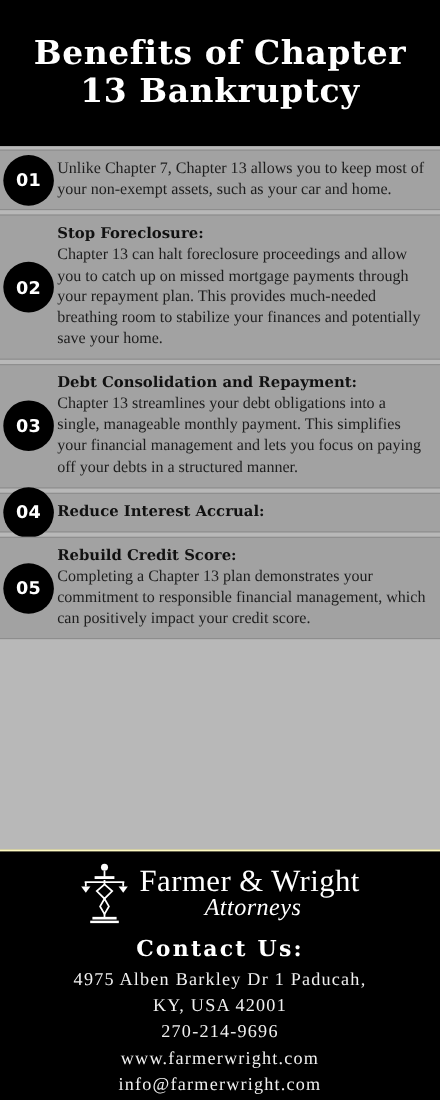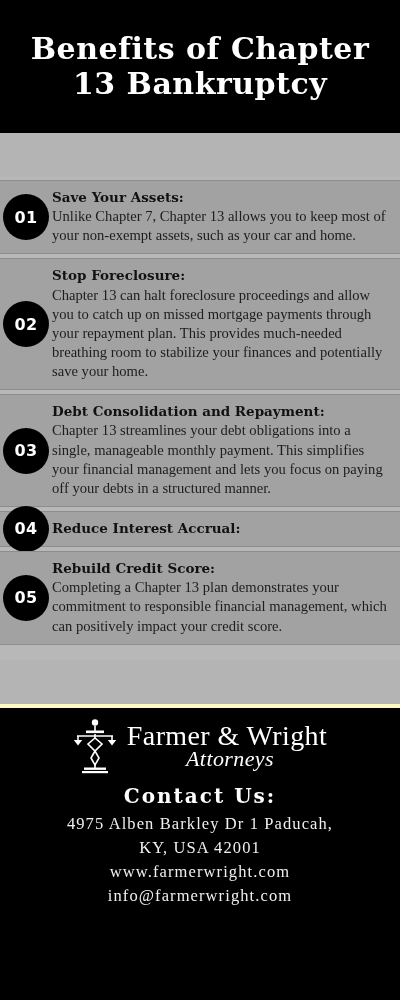--- a/index.html
+++ b/index.html
@@ -7,21 +7,20 @@
     width:400px; height:1000px;
     background:#000;
     font-family:"Liberation Serif", serif;
     overflow:hidden;
   }
   .infographic {
     width:400px; height:1000px;
     background:#b4b4b4;
     display:flex; flex-direction:column;
     position:relative;
-    gap:44px;
   }
 
   
   .header {
     background:#000;
     height:133px;
     display:flex; align-items:center; justify-content:center;
     flex:none;
   }
   .header-title {
@@ -80,24 +79,24 @@
     font-family:"Liberation Serif", serif;
     font-size:14.6px;
     color:#1d1d1d;
     line-height:1.31;
   }
 
   
   .footer {
     background:#000;
     flex:none;
-    height:296px;
+    height:228px;
     padding:8px 2px 6px;
     display:flex; flex-direction:column; align-items:center;
-    border-top:4px solid #fef9c3;
+    border-top:2px solid #fef9c3;
   }
   .logo-row {
     display:flex; align-items:center; justify-content:center;
     gap:10px;
     margin-top:2px;
   }
   .logo-mark { width:44px; height:56px; flex:none; }
   .logo-text { display:flex; flex-direction:column; line-height:1; }
   .logo-name {
     color:#fff;
@@ -144,21 +143,20 @@
 <div class="infographic">
 
   <div class="header">
     <div class="header-title">Benefits of Chapter 13 Bankruptcy</div>
   </div>
 
   <div class="benefits">
 
     <div class="benefit">
       <div class="badge">01</div>
-      <div class="benefit-title">Save Your Assets:</div>
       <div class="benefit-body">Unlike Chapter 7, Chapter 13 allows you to keep most of your non-exempt assets, such as your car and home.</div>
     </div>
 
     <div class="benefit">
       <div class="badge">02</div>
       <div class="benefit-title">Stop Foreclosure:</div>
       <div class="benefit-body">Chapter 13 can halt foreclosure proceedings and allow you to catch up on missed mortgage payments through your repayment plan. This provides much-needed breathing room to stabilize your finances and potentially save your home.</div>
     </div>
 
     <div class="benefit">
@@ -205,18 +203,19 @@
         <div class="logo-name">Farmer &amp; Wright</div>
         <div class="logo-sub">Attorneys</div>
       </div>
     </div>
 
     <div class="contact-heading">Contact Us:</div>
 
     <div class="contact-lines">
       <div class="contact-line">4975 Alben Barkley Dr 1 Paducah,</div>
       <div class="contact-line">KY, USA 42001</div>
+      <div class="contact-line">270-214-9696</div>
       <div class="contact-line">www.farmerwright.com</div>
       <div class="contact-line">info@farmerwright.com</div>
     </div>
 
   </div>
 </div>
 
 </body></html>

